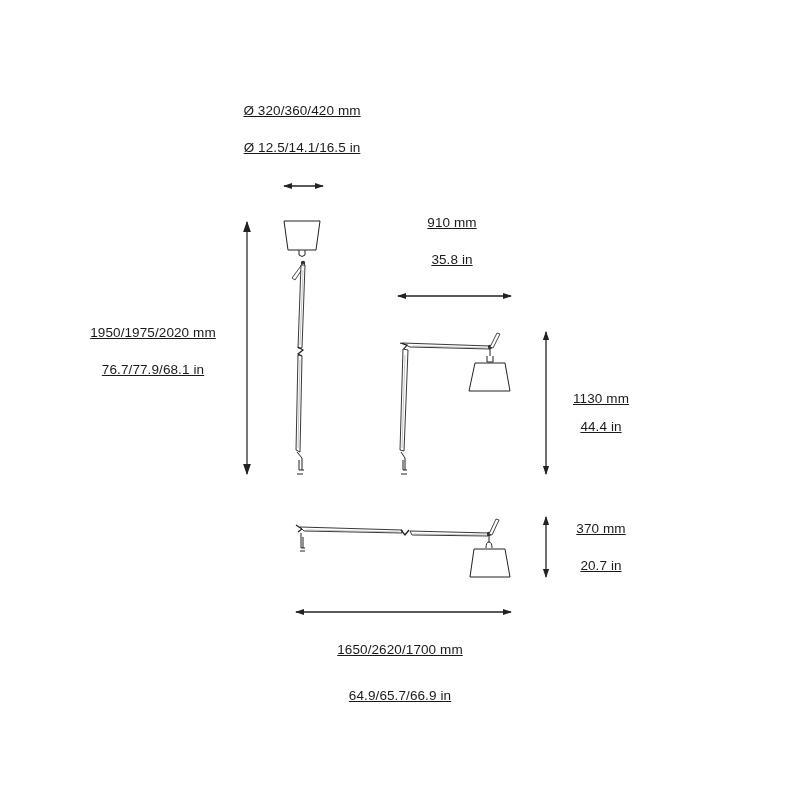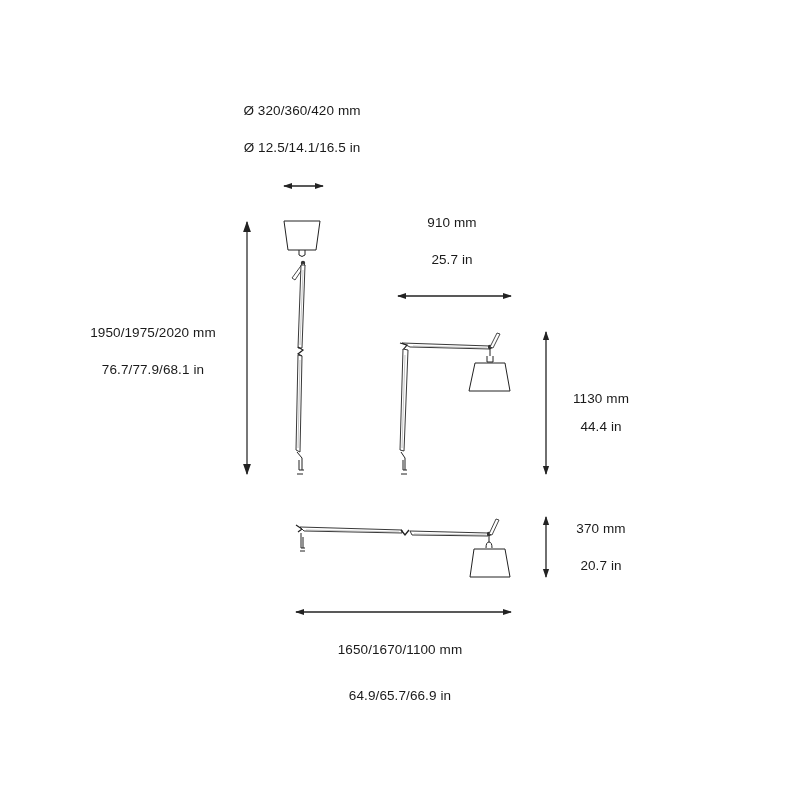--- a/index.html
+++ b/index.html
@@ -15,20 +15,21 @@
       font-family: "Liberation Sans", "DejaVu Sans", sans-serif;
       color: #1a1a1a;
     }
     .label {
       position: absolute;
       font-size: 13.5px;
       white-space: nowrap;
       transform: translateX(-50%);
       line-height: 16px;
       letter-spacing: 0.1px;
+      text-decoration: underline;
     }
     svg.drawing {
       position: absolute;
       left: 0;
       top: 0;
       width: 800px;
       height: 800px;
     }
   </style>
 </head>
@@ -118,22 +119,22 @@
   </g>
 </svg>
 
 <div class="label" style="left:302px; top:103px;">Ø 320/360/420 mm</div>
 <div class="label" style="left:302px; top:140px;">Ø 12.5/14.1/16.5 in</div>
 
 <div class="label" style="left:153px; top:325px;">1950/1975/2020 mm</div>
 <div class="label" style="left:153px; top:362px;">76.7/77.9/68.1 in</div>
 
 <div class="label" style="left:452px; top:215px;">910 mm</div>
-<div class="label" style="left:452px; top:252px;">25.7 in</div>
+<div class="label" style="left:452px; top:252px;">35.8 in</div>
 
 <div class="label" style="left:601px; top:391px;">1130 mm</div>
 <div class="label" style="left:601px; top:419px;">44.4 in</div>
 
 <div class="label" style="left:601px; top:521px;">370 mm</div>
 <div class="label" style="left:601px; top:558px;">20.7 in</div>
 
-<div class="label" style="left:400px; top:642px;">1650/1670/1100 mm</div>
+<div class="label" style="left:400px; top:642px;">1650/2620/1700 mm</div>
 <div class="label" style="left:400px; top:679px;margin-top:9px;">64.9/65.7/66.9 in</div>
 
 </body></html>

